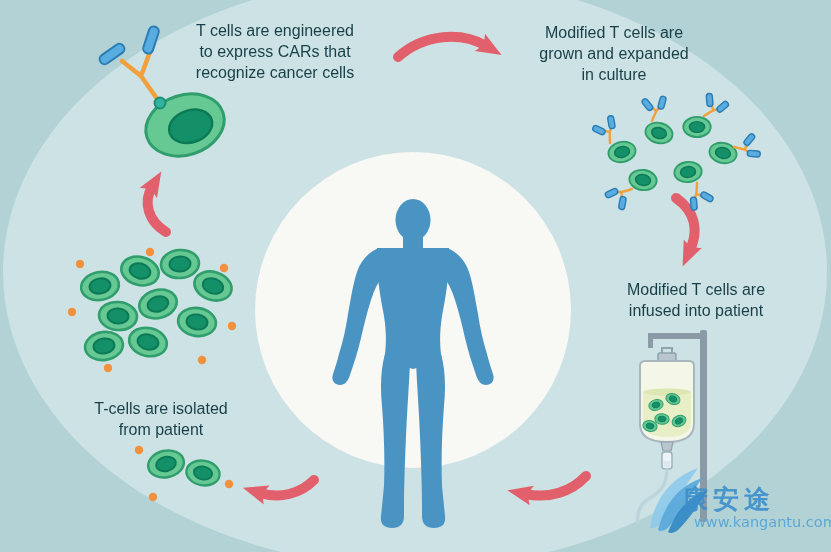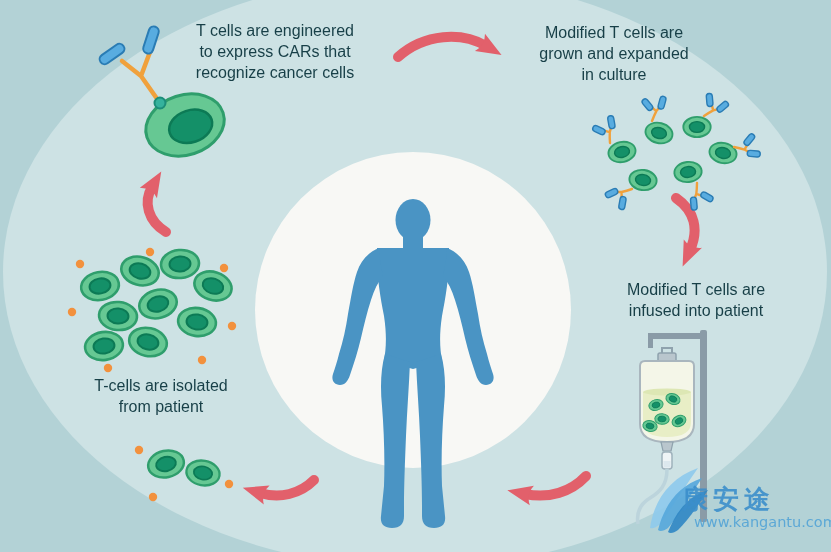--- a/index.html
+++ b/index.html
@@ -10,21 +10,21 @@
   }
   .scene{position:absolute;left:0;top:0;}
   .label{
     position:absolute;text-align:center;color:#173f47;
     font-size:16px;line-height:21px;white-space:pre-line;
     font-family:"Liberation Sans", sans-serif;
   }
   .l1{left:165px;top:20px;width:220px;}
   .l2{left:504px;top:22px;width:220px;}
   .l3{left:586px;top:279px;width:220px;}
-  .l4{left:51px;top:375px;width:220px;}
+  .l4{left:51px;top:398px;width:220px;}
   .brand{
     position:absolute;left:682px;top:482px;
     color:rgba(59,142,203,0.9);font-family:"DejaVu Serif", serif;
     font-size:26px;letter-spacing:5px;font-weight:bold;
   }
   .url{
     position:absolute;left:694px;top:514px;
     color:rgba(87,165,214,0.95);font-size:14.5px;
     font-family:"DejaVu Sans", sans-serif;
   }

